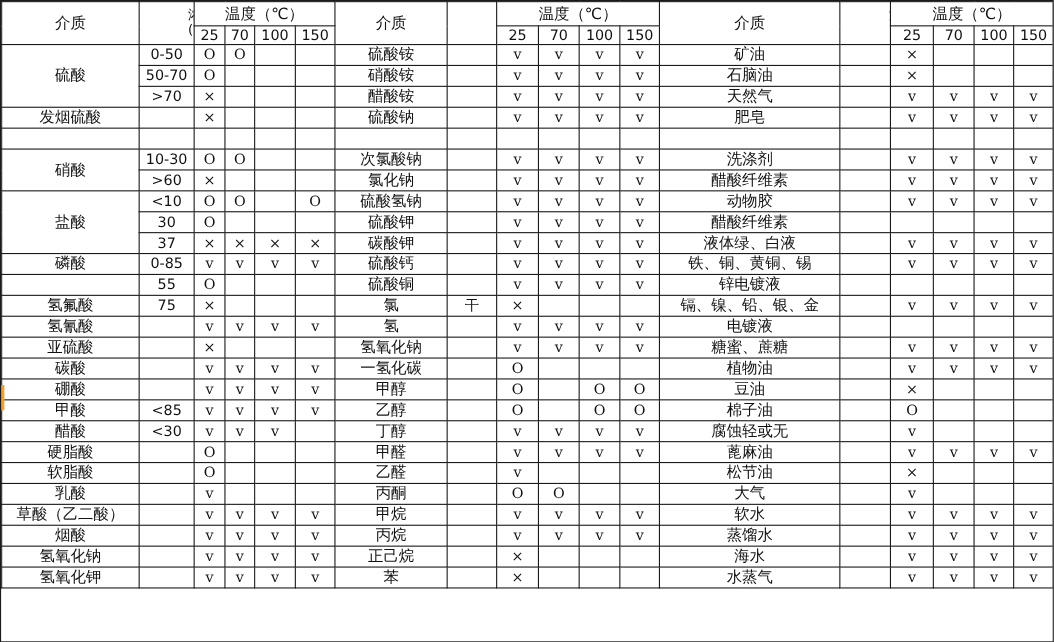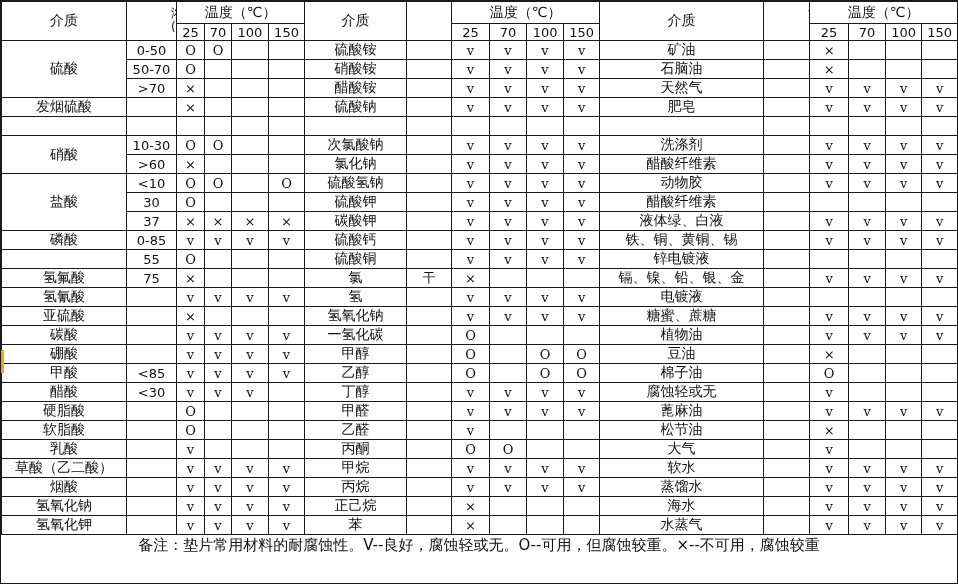--- a/index.html
+++ b/index.html
@@ -619,17 +619,16 @@
           <td class="medium">水蒸气</td>
           <td class="conc"></td>
           <td class="val">v</td>
           <td class="val">v</td>
           <td class="val">v</td>
           <td class="val">v</td>
         </tr>
       </tbody>
   </table>
 
-  <div class="note-band">备注：垫片常用材料的耐腐蚀性。V--良好，腐蚀轻或无。O--可用，但腐蚀较重。×--不可用，腐蚀较重</div>
 
   <div class="edge-marker" style="background: rgb(240, 160, 48);"></div>
 
 </div>
 
 </body></html>

